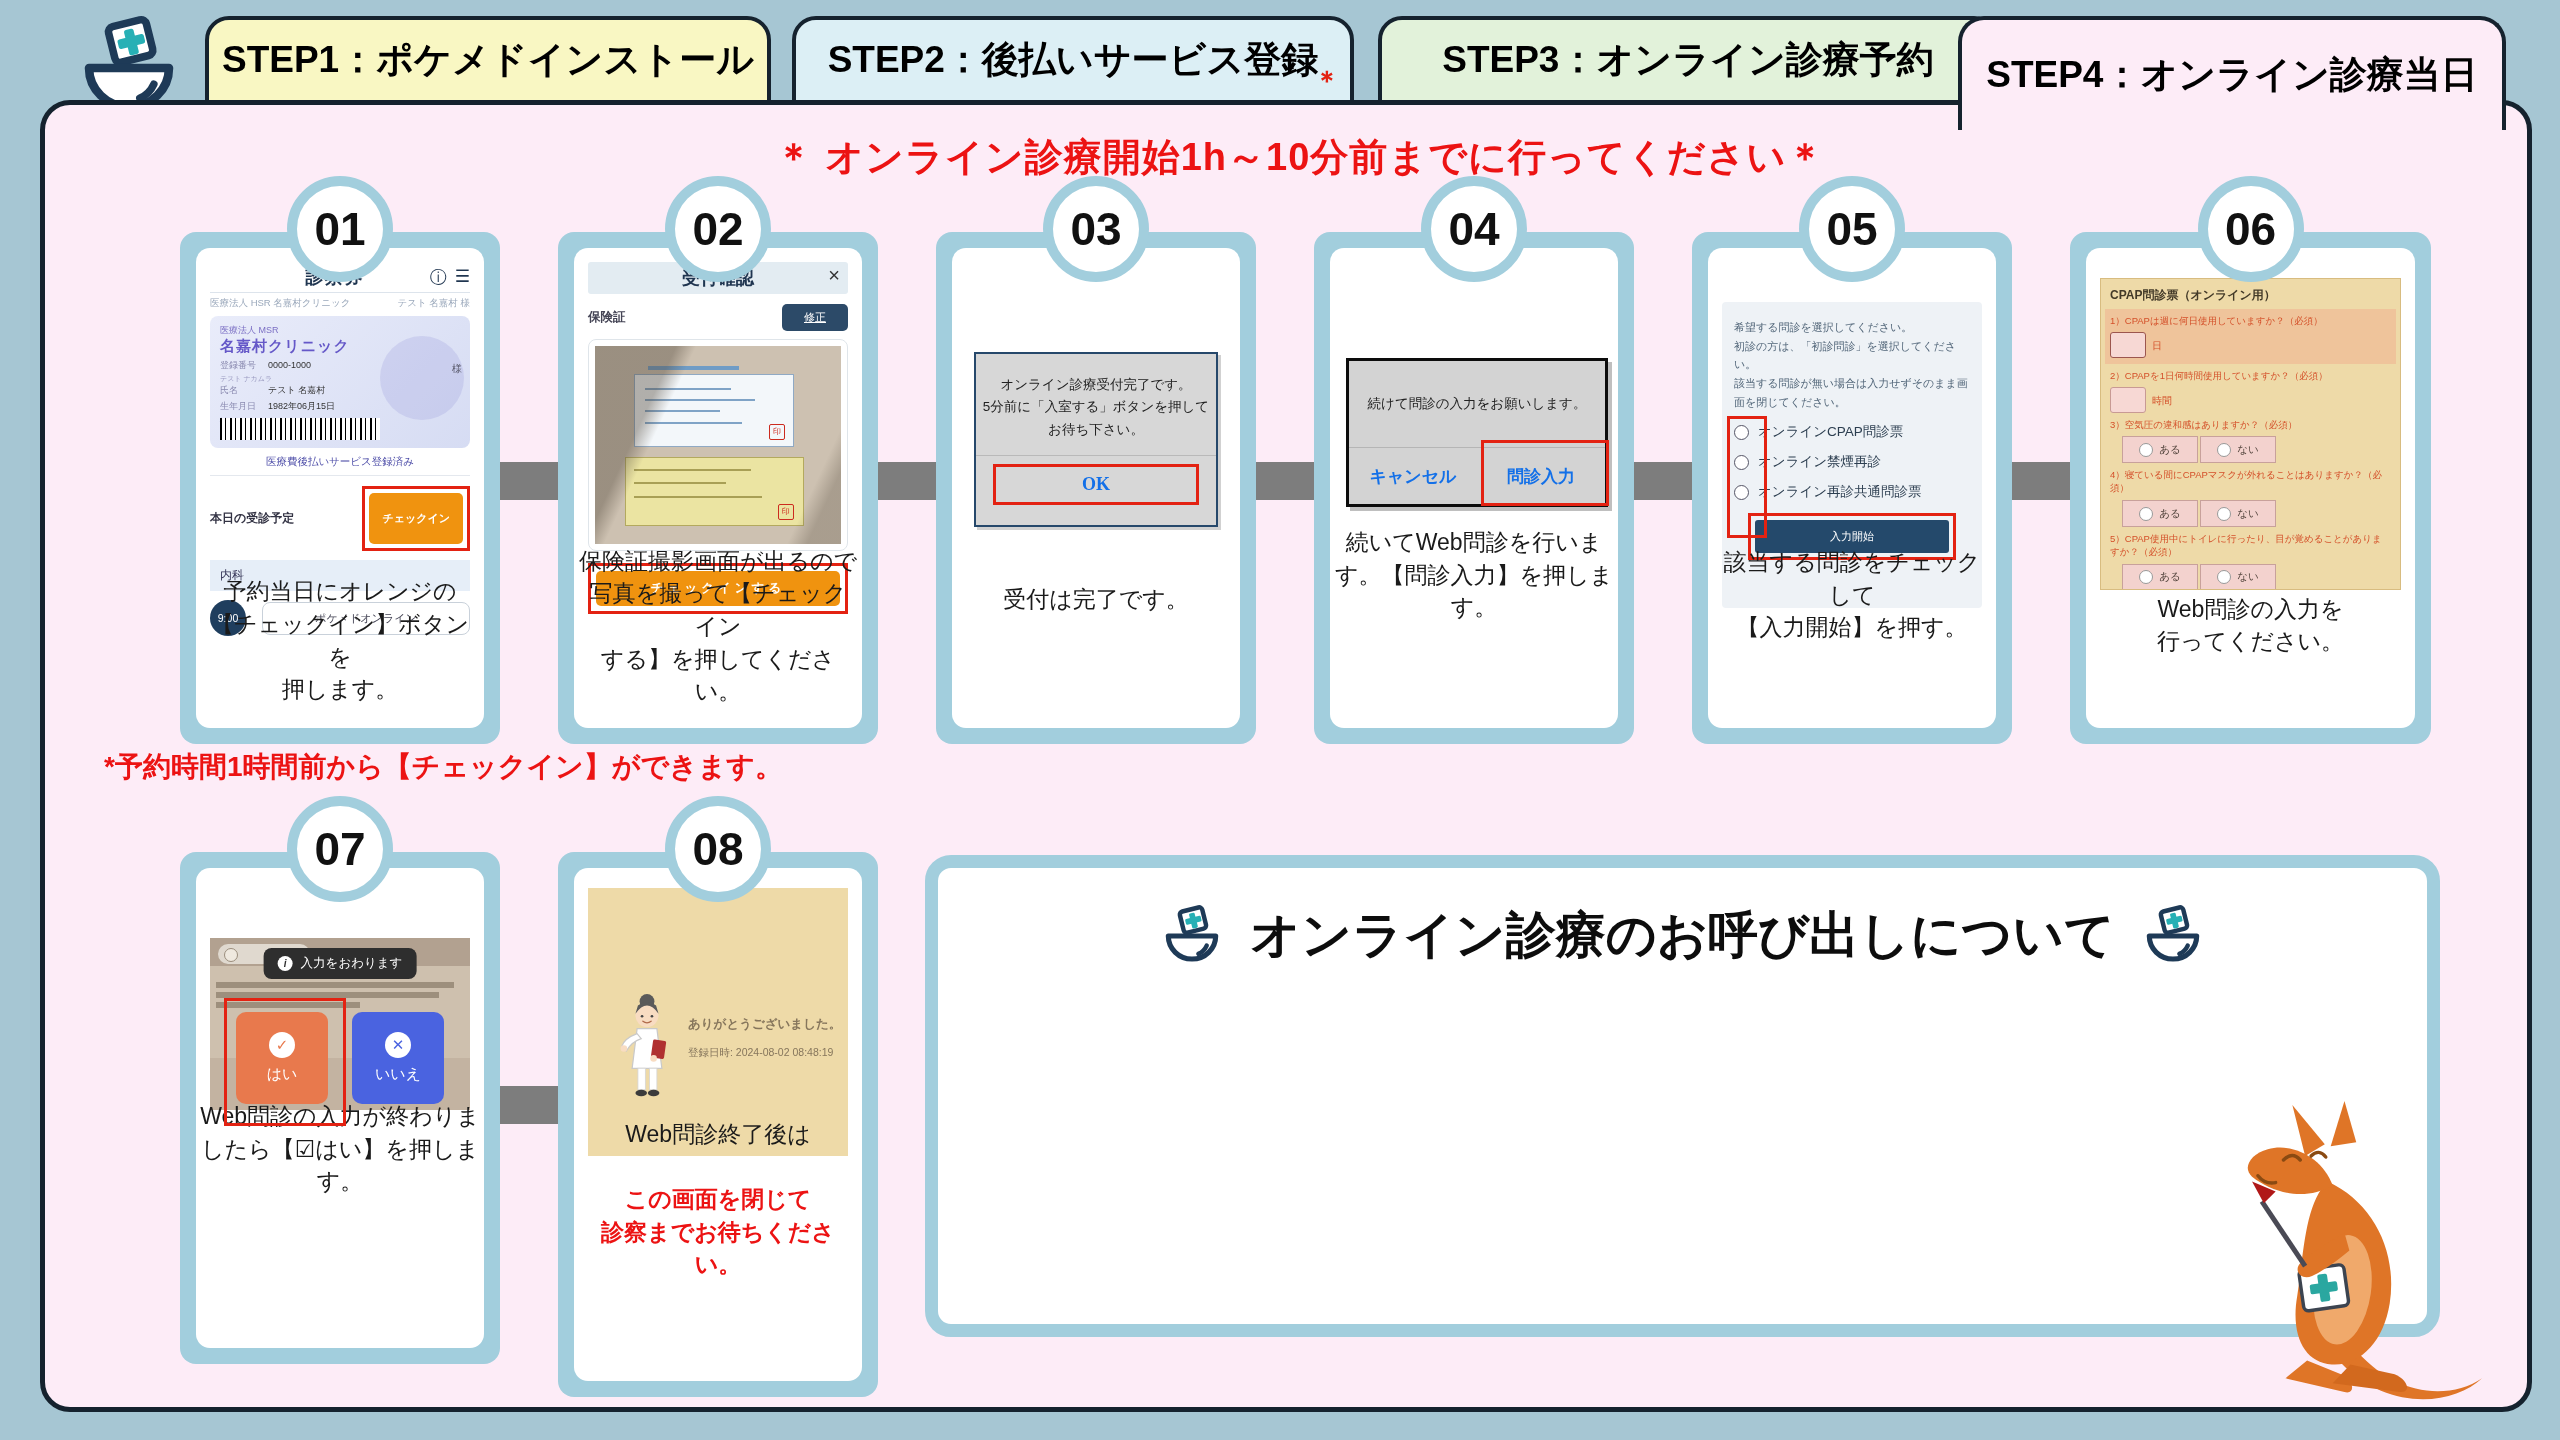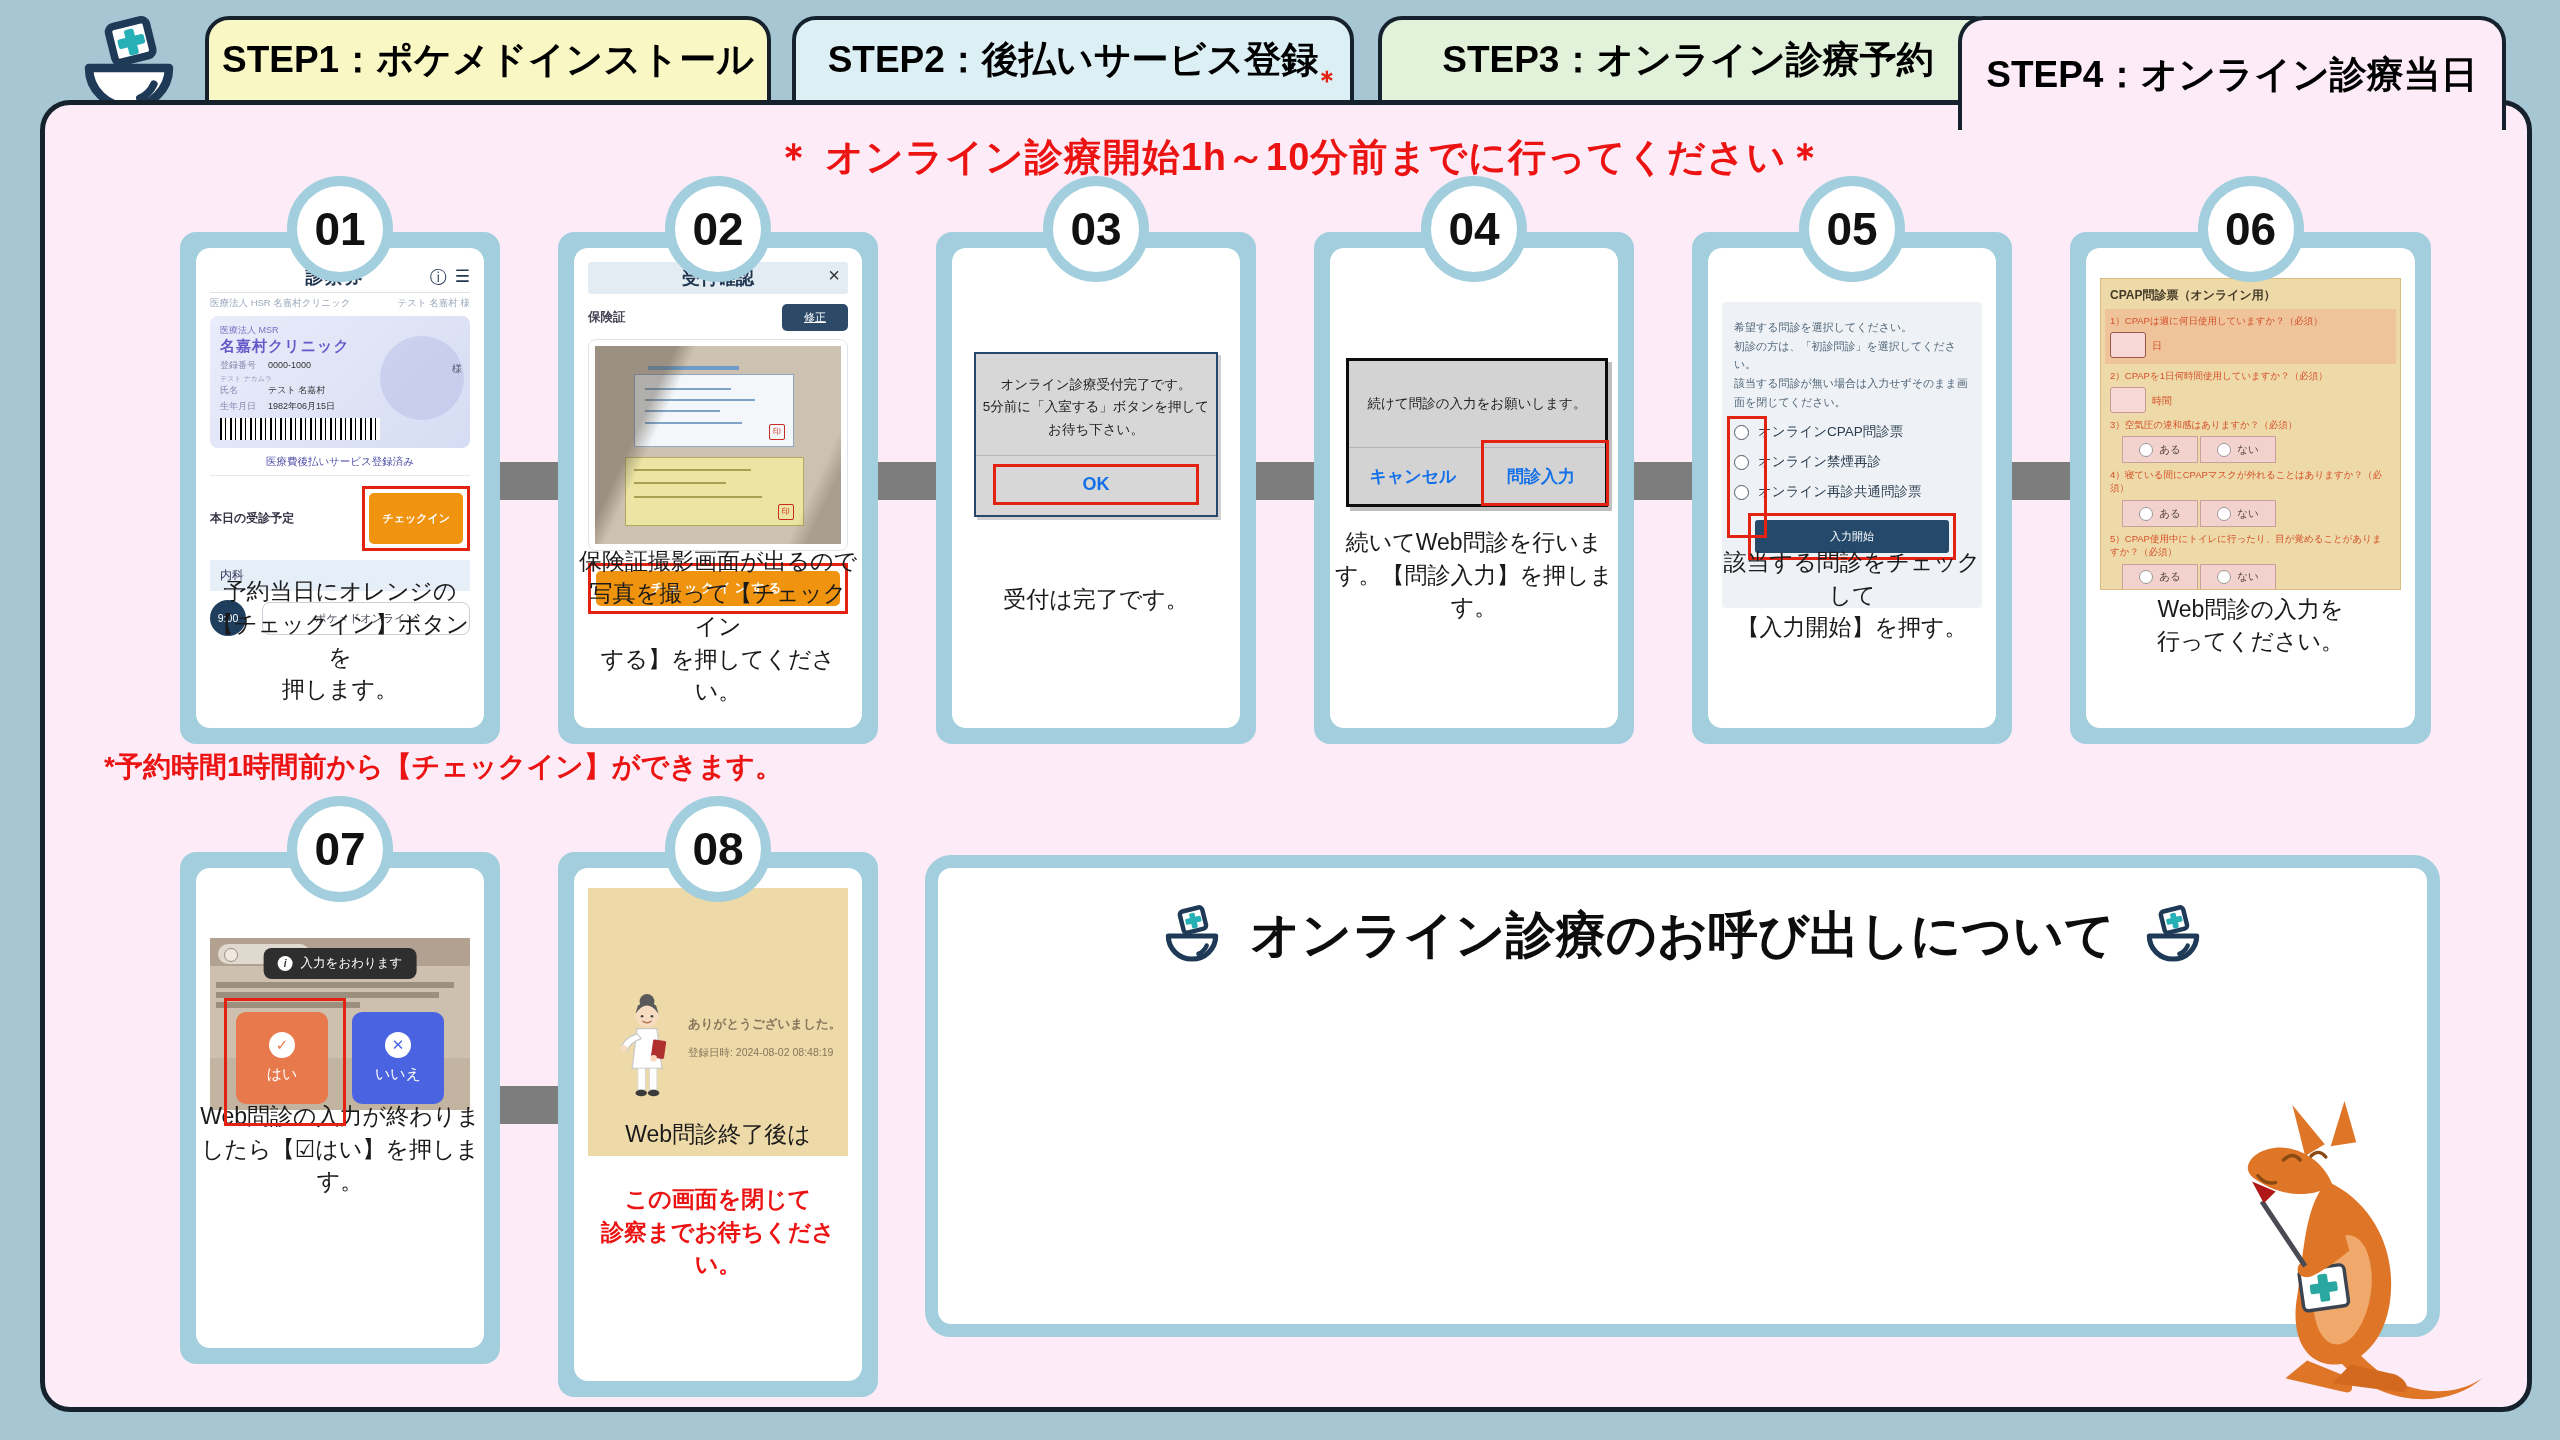--- a/index.html
+++ b/index.html
@@ -68,21 +68,21 @@
   .bluecard .bar{position:absolute;left:8%;top:-12%;width:58%;height:4px;background:#6f9cc6;}
   .cline{position:absolute;height:2px;background:#7fa3c6;}
   .ycard{position:absolute;left:12%;top:56%;width:72%;height:34%;background:#ebe4a2;border:1px solid #b3a95e;}
   .ycard .cline{background:#a89f55;}
   .stamp{position:absolute;right:5%;bottom:8%;width:14px;height:14px;border:1.5px solid #cc2a1e;border-radius:2px;color:#cc2a1e;font-size:8px;line-height:14px;text-align:center;}
   .s2-btnbox{margin-top:12px;padding:5px;}
   .s2-checkin{font-size:12.5px;padding:9px 0;letter-spacing:4px;}
   
   .s3-dialog{position:absolute;left:22px;right:22px;top:104px;background:#d7d7d7;border:2.5px solid #26486b;box-shadow:3px 3px 0 rgba(0,0,0,.18);}
   .s3-msg{padding:20px 6px 14px 6px;font-size:13.5px;color:#222;text-align:center;white-space:pre-line;line-height:1.65;border-bottom:1px solid #b9b9b9;}
-  .s3-okwrap{display:flex;justify-content:center;padding:8px 0 10px 0;}
+  .s3-okwrap{display:flex;justify-content:center;padding:8px 0 20px 0;font-family:Liberation Serif, serif;}
   .s3-okbox{width:200px;padding:7px 0;text-align:center;}
   .link-blue{color:#1370e8;font-weight:bold;}
   .s3-ok{font-size:18px;}
   .s4-dialog{position:absolute;left:16px;right:10px;top:110px;background:#d3d3d3;border:3px solid #0c0c0c;box-shadow:4px 4px 0 rgba(0,0,0,.25);}
   .s4-msg{padding:34px 8px;font-size:13.5px;color:#222;text-align:center;}
   .s4-btnrow{display:flex;border-top:1px solid #b5b5b5;height:56px;position:relative;}
   .s4-cancel,.s4-enter{flex:1;display:flex;align-items:center;justify-content:center;font-size:17px;}
   .s4-enterbox{position:absolute;right:-4px;top:-8px;width:50%;height:66px;box-sizing:border-box;}
   
   .s5-screen{position:absolute;left:14px;right:14px;top:54px;height:306px;background:#eef2f6;border-radius:4px;padding:16px 12px;box-sizing:border-box;}

